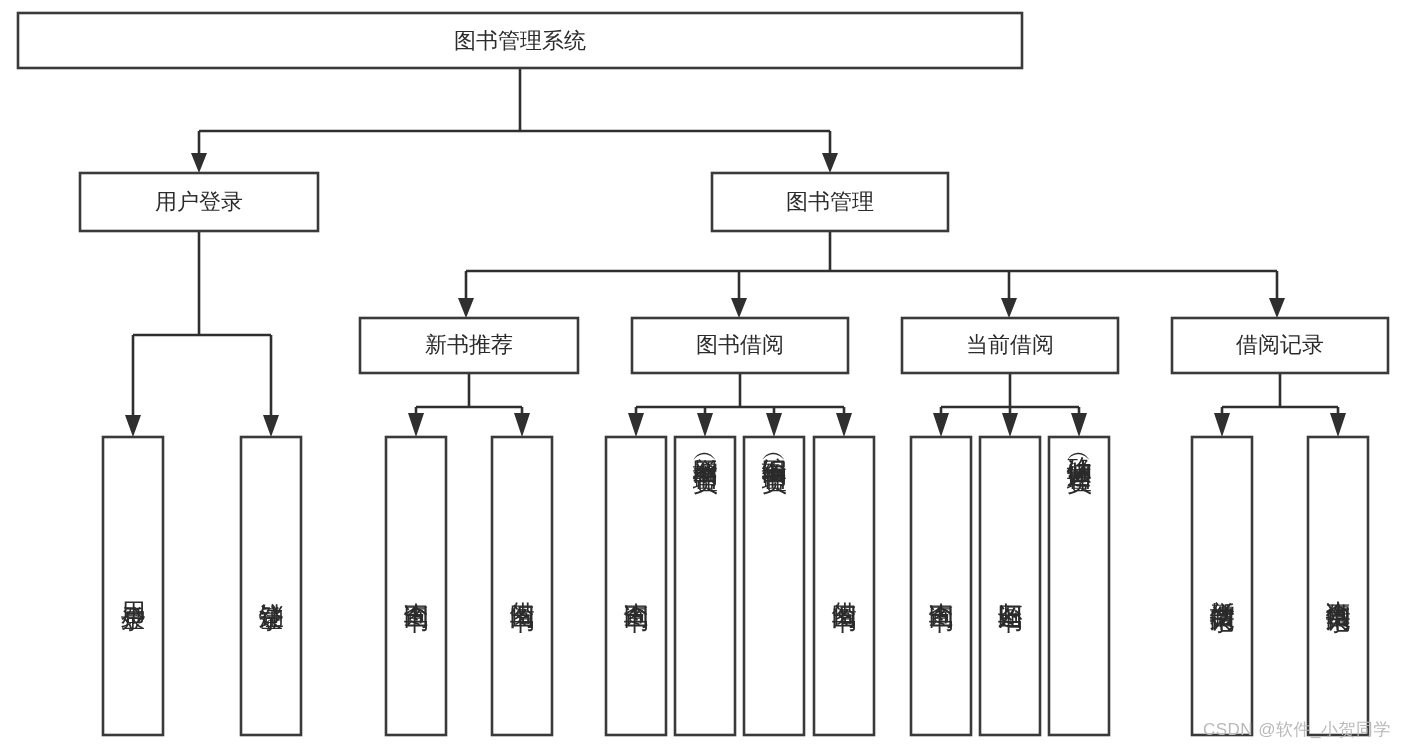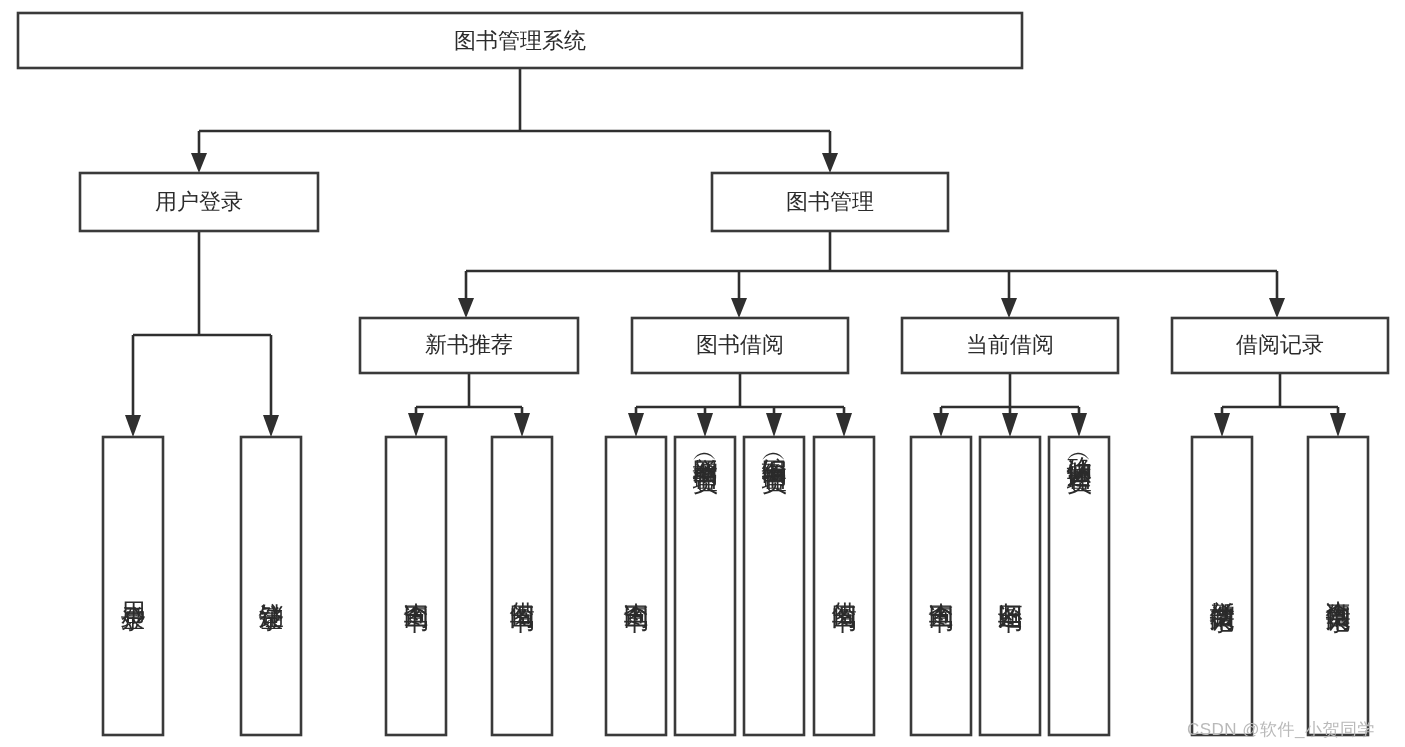--- a/index.html
+++ b/index.html
@@ -60,21 +60,21 @@
     text-orientation: upright;
     font-family: "Liberation Sans", "DejaVu Sans", sans-serif;
     font-size: 25px;
     line-height: 1.1;
     letter-spacing: 2px;
     color: #2b2b2b;
     white-space: nowrap;
   }
   #watermark {
     position: absolute;
-    right: 30px;
+    right: 14px;
     bottom: 6px;
     font-family: "Liberation Sans", "DejaVu Sans", sans-serif;
     font-size: 17px;
     color: #b9b9b9;
     letter-spacing: 0.5px;
     white-space: nowrap;
   }
 </style>
 </head>
 <body>

